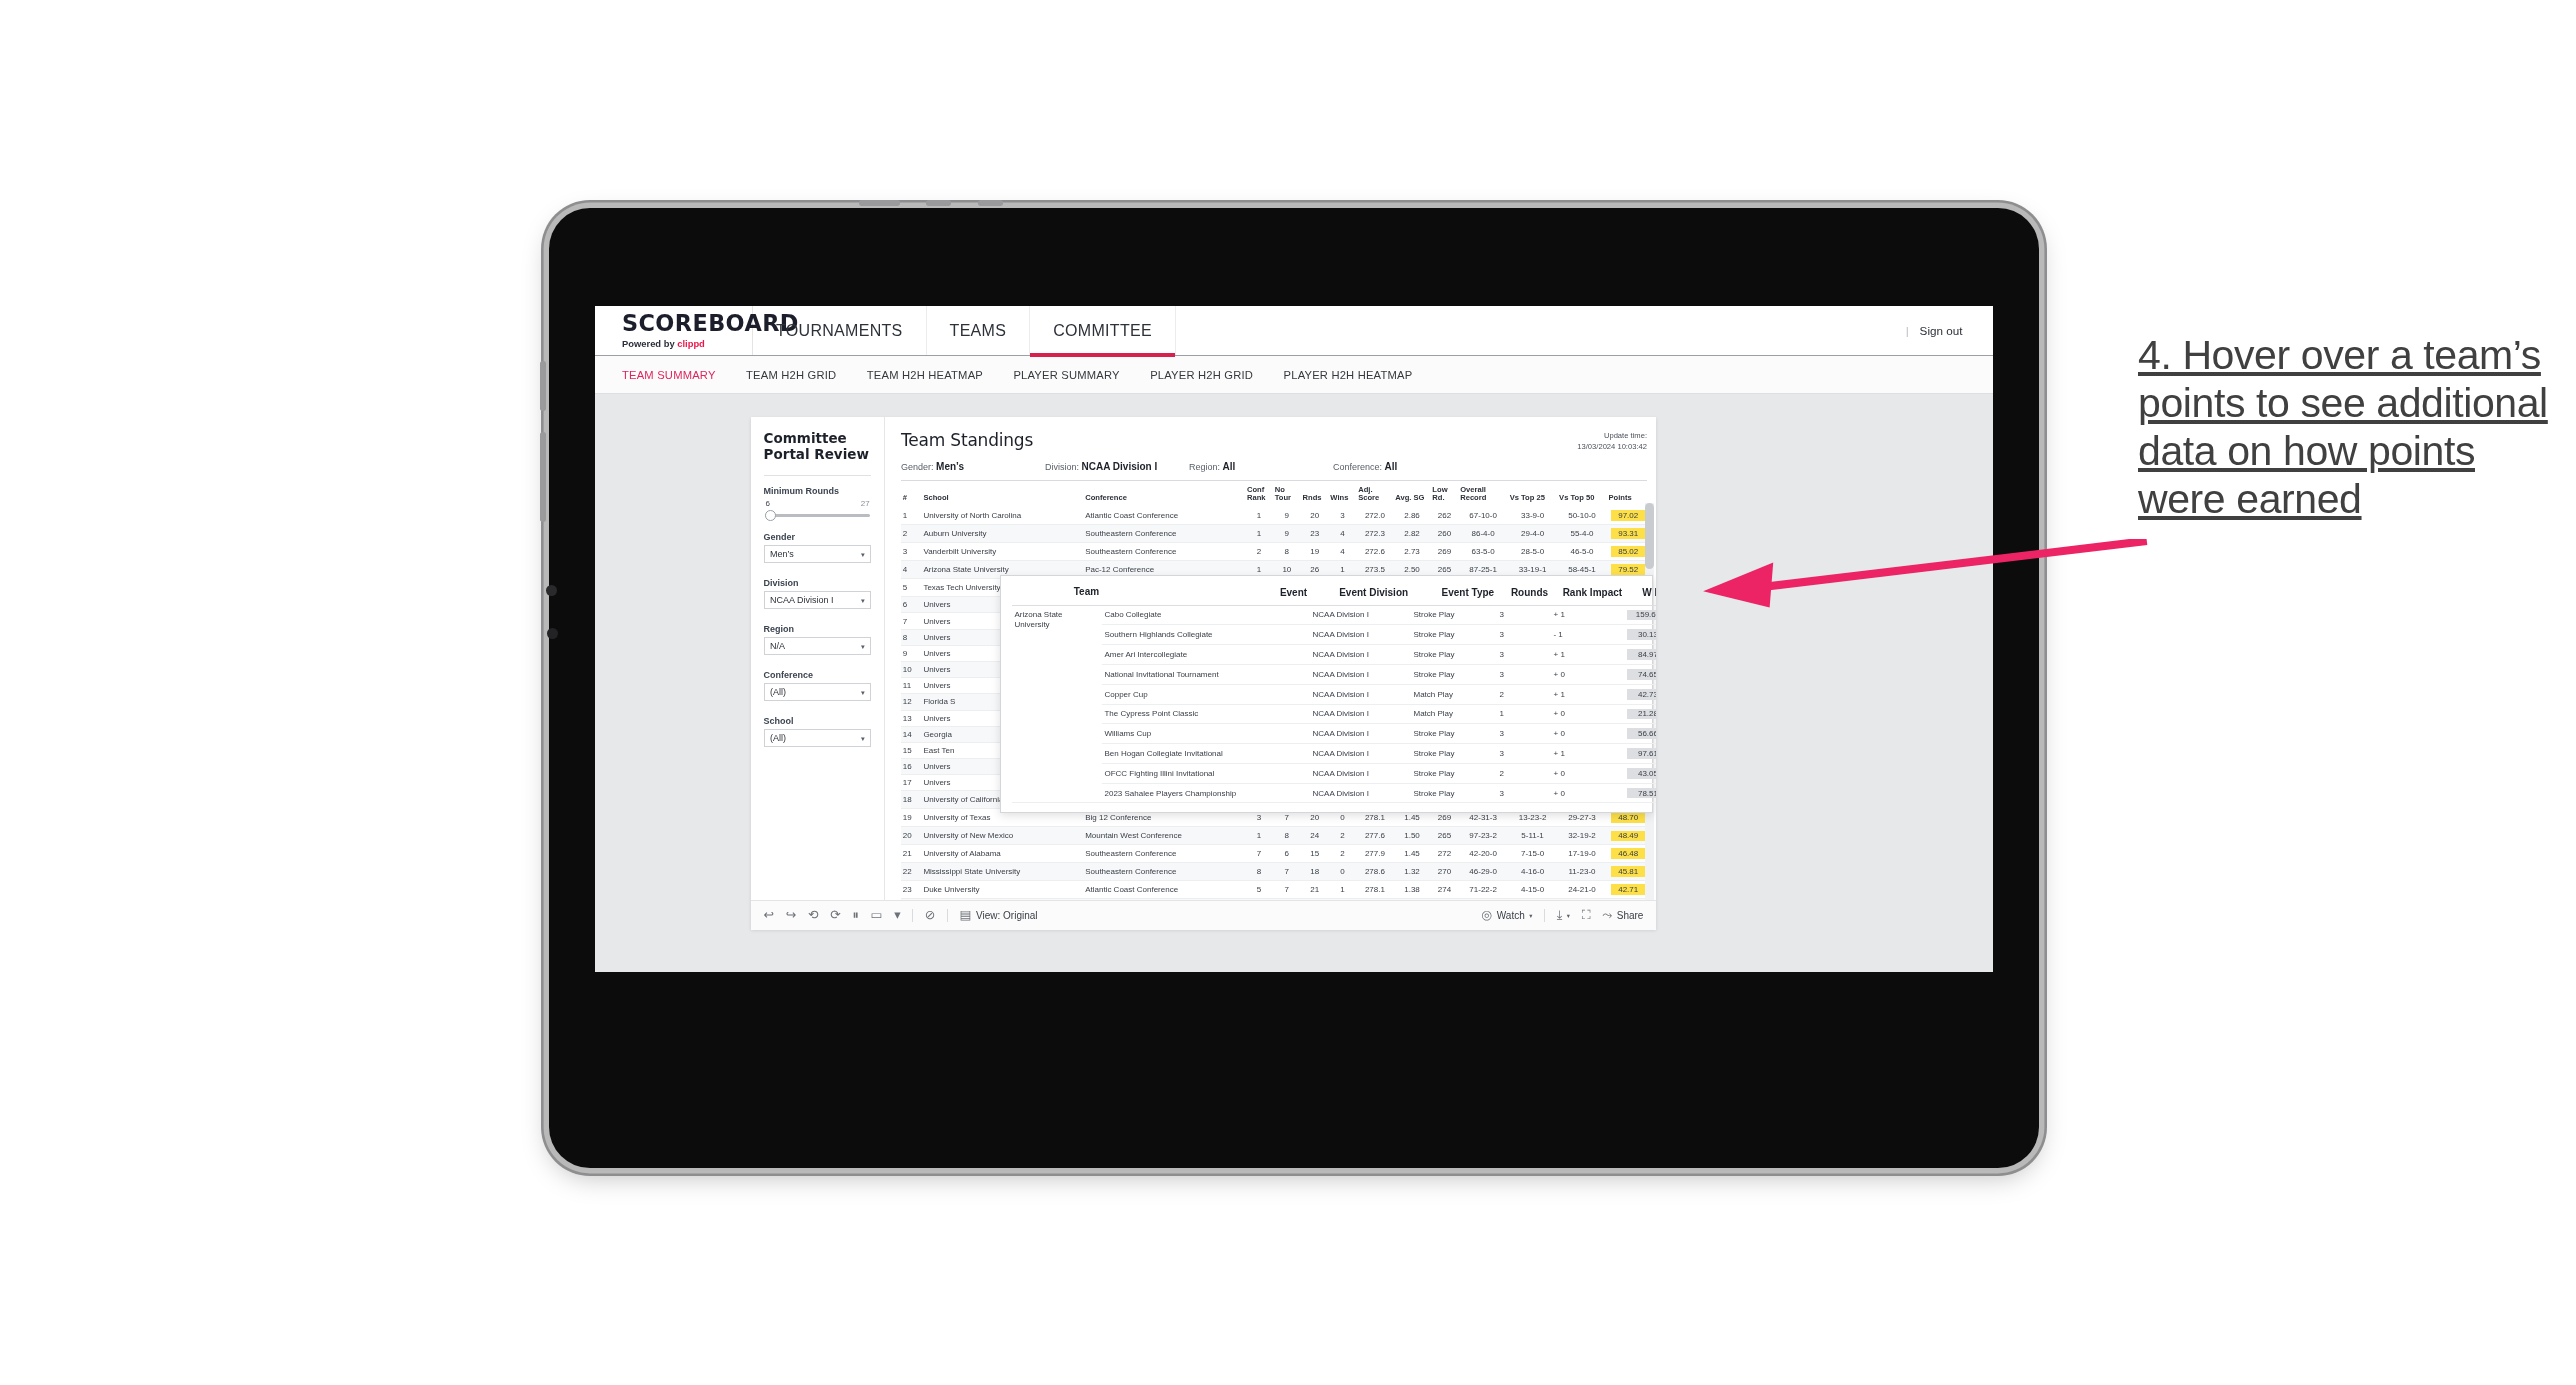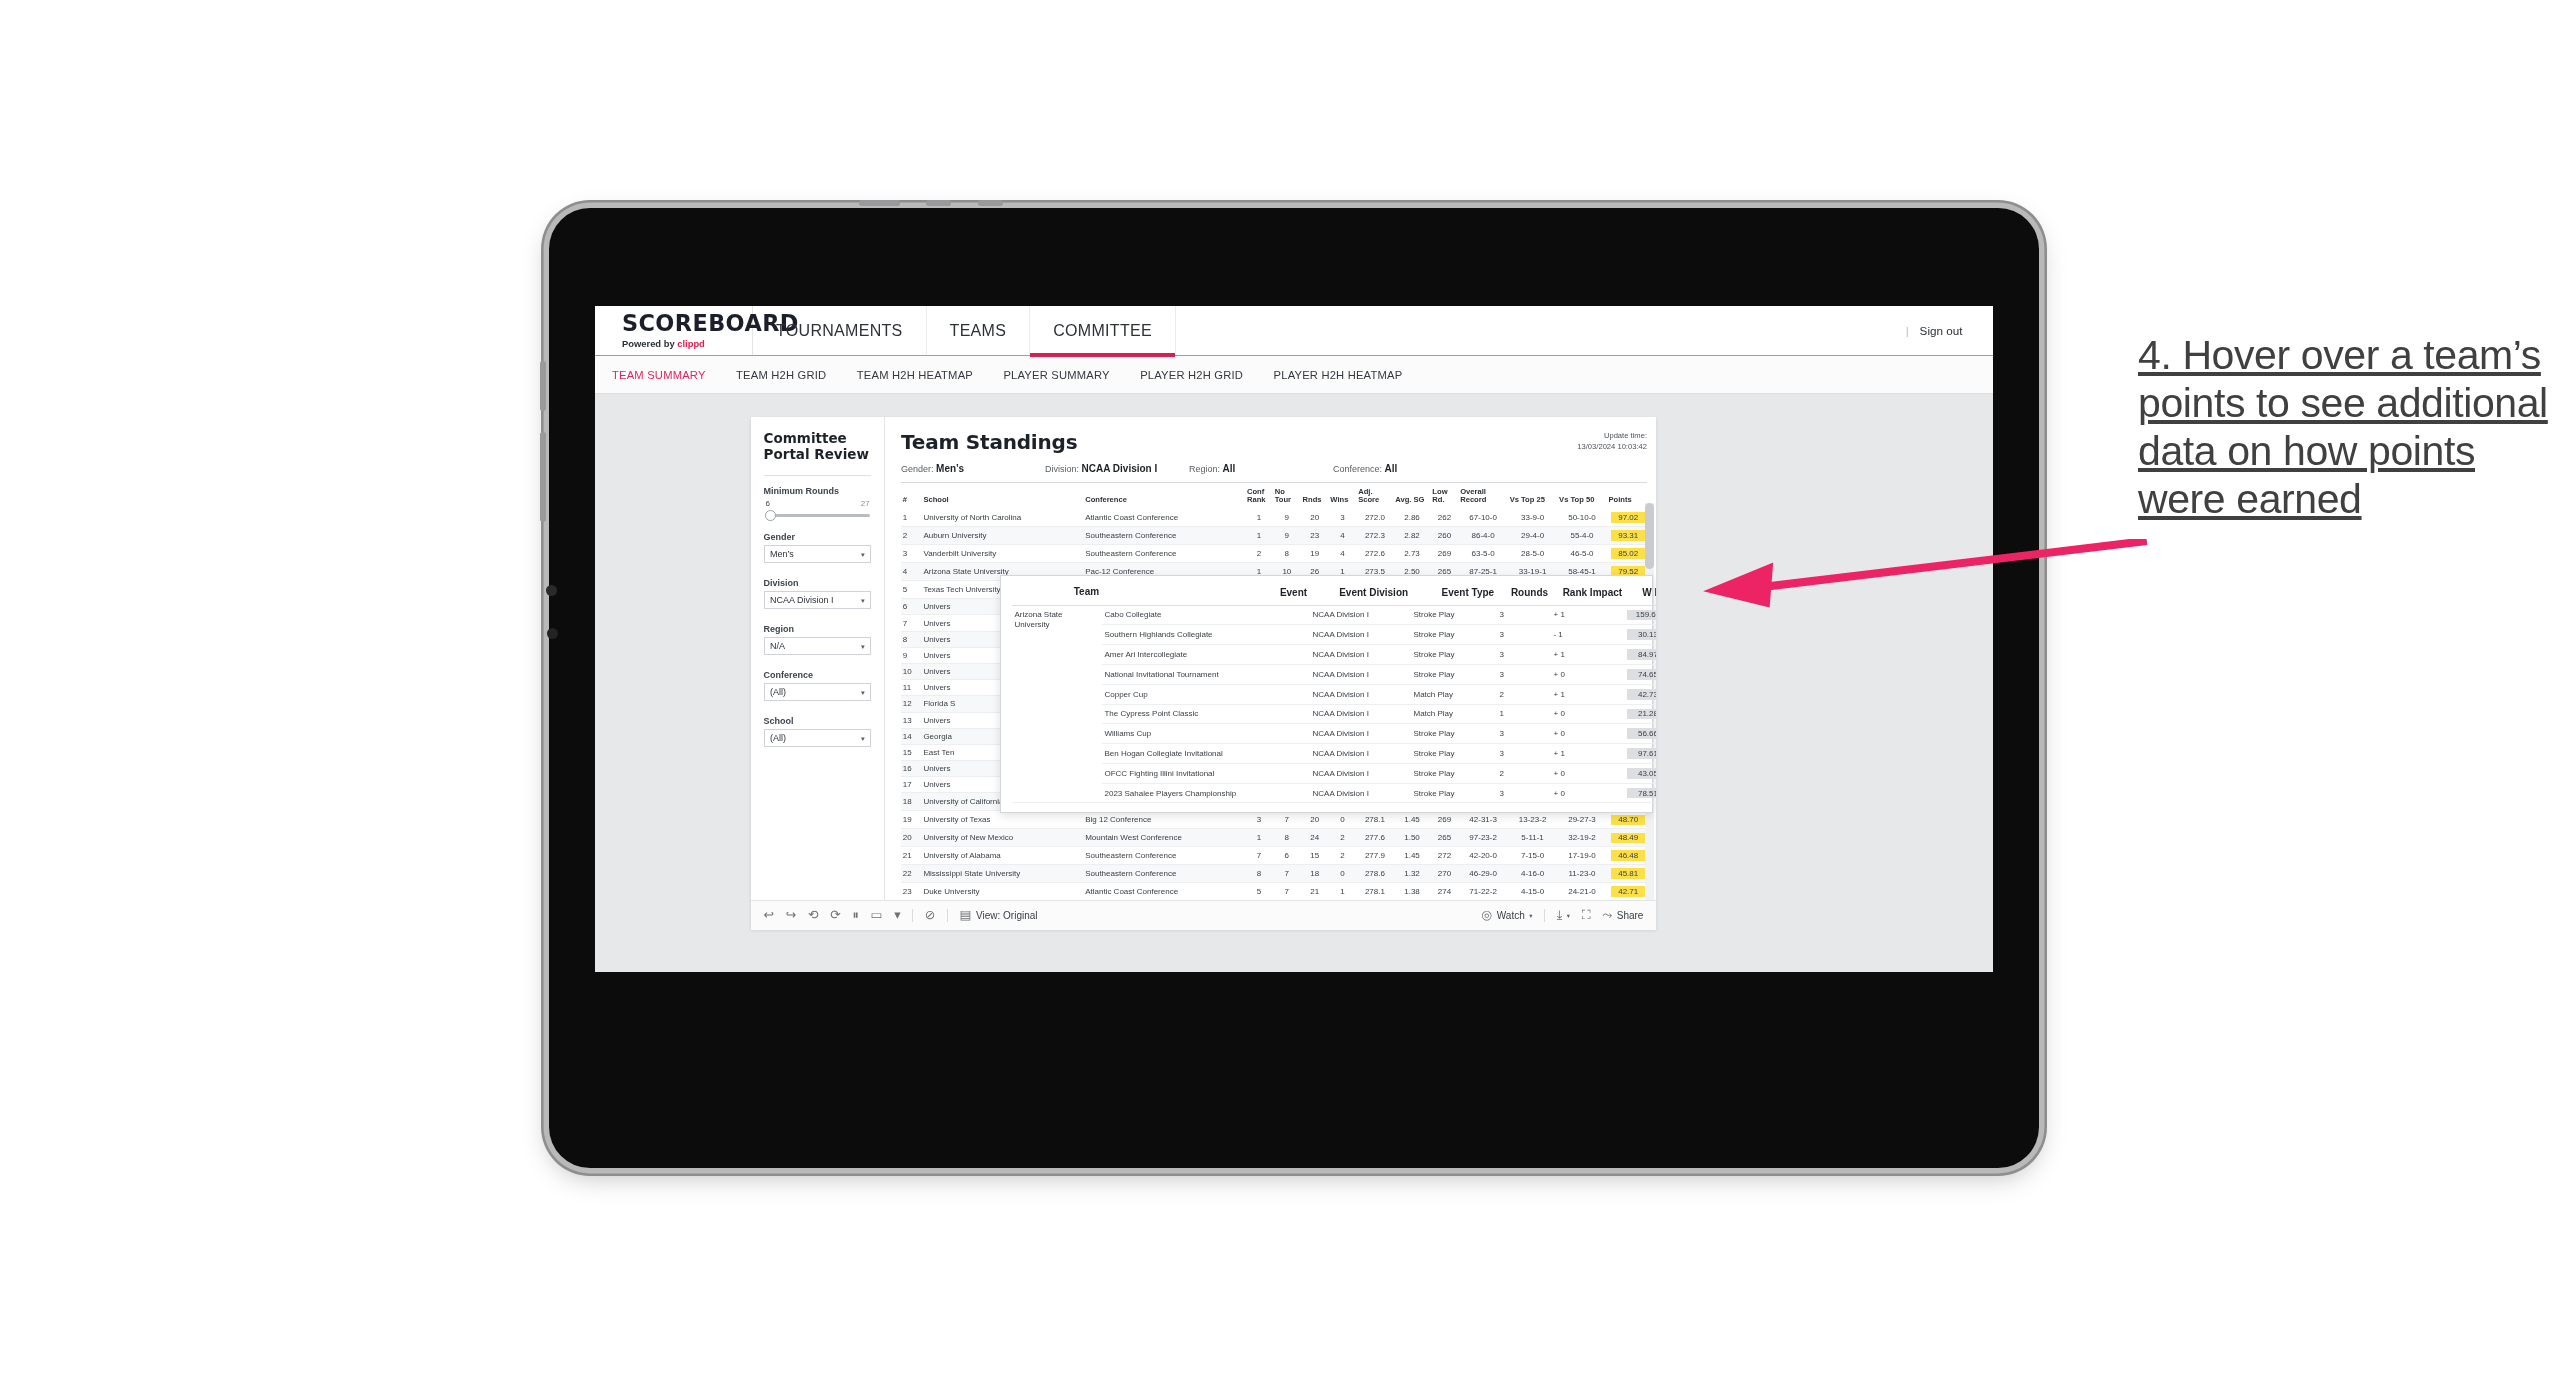--- a/index.html
+++ b/index.html
@@ -62,21 +62,21 @@
     height: 3.6px; background: #d8204f;
   }
   .nav-spacer { flex: 1; }
   .signout { display: flex; align-items: center; padding-right: 30.5px;
              font-size: 11.7px; color: #2d3138; gap: 10.8px; cursor: pointer; }
   .signout .bar { color: #b8bcc2; }
 
   
   .subnav {
     height: 38px; background: #fbfbfb; border-bottom: 0.9px solid #dddfe2;
-    display: flex; align-items: center; padding-left: 17px; gap: 30.5px;
+    display: flex; align-items: center; padding-left: 27px; gap: 30.5px;
   }
   .subtab { font-size: 11.2px; letter-spacing: 0.2px; color: #35393f; cursor: pointer; }
   .subtab.active { color: #e0245e; }
 
   
   .canvas { position: relative; height: 578px; background: #e6e8ea; }
   .viz {
     position: absolute; left: 156px; top: 23px;
     width: 905px; height: 513px;
     background: #ffffff;
@@ -104,22 +104,22 @@
   .select {
     height: 18px; border: 0.9px solid #cfd2d6; background: #fff;
     display: flex; align-items: center; justify-content: space-between;
     padding: 0 4.5px 0 5.4px; font-size: 9px; color: #2d3138; cursor: pointer;
   }
   .caret { font-size: 6.3px; color: #5a6068; }
 
   
   .main { flex: 1; position: relative; padding: 12.6px 9px 0 16px; overflow: hidden; }
   .tbl-head { display: flex; justify-content: space-between; align-items: flex-start; }
-  .tbl-title { font-family:"DejaVu Sans",sans-serif; font-size: 20px;
-               font-weight: 700; color: #1d2129; letter-spacing: -0.2px; }
+  .tbl-title { font-family:"DejaVu Sans",sans-serif; font-size: 17px;
+               font-weight: 400; color: #1d2129; letter-spacing: -0.2px; }
   .updated { text-align: right; font-size: 7.6px; color: #4b5059; line-height: 1.45; }
   .filtrow { display: flex; gap: 8px; margin-top: 9px; font-size: 9px; color: #5a6068; }
   .filtrow > div { width: 136px; }
   .filtrow b { color: #1d2129; font-size: 10px; font-weight: 600; }
   .hr { height: 0.9px; background: #d8dade; margin-top: 8px; }
 
   table.standings { width: 100%; border-collapse: collapse; table-layout: fixed; }
   table.standings th {
     font-size: 7.6px; font-weight: 700; color: #2d3138; text-align: left;
     vertical-align: bottom; padding: 5.4px 1.8px 4.5px; line-height: 1.12;

